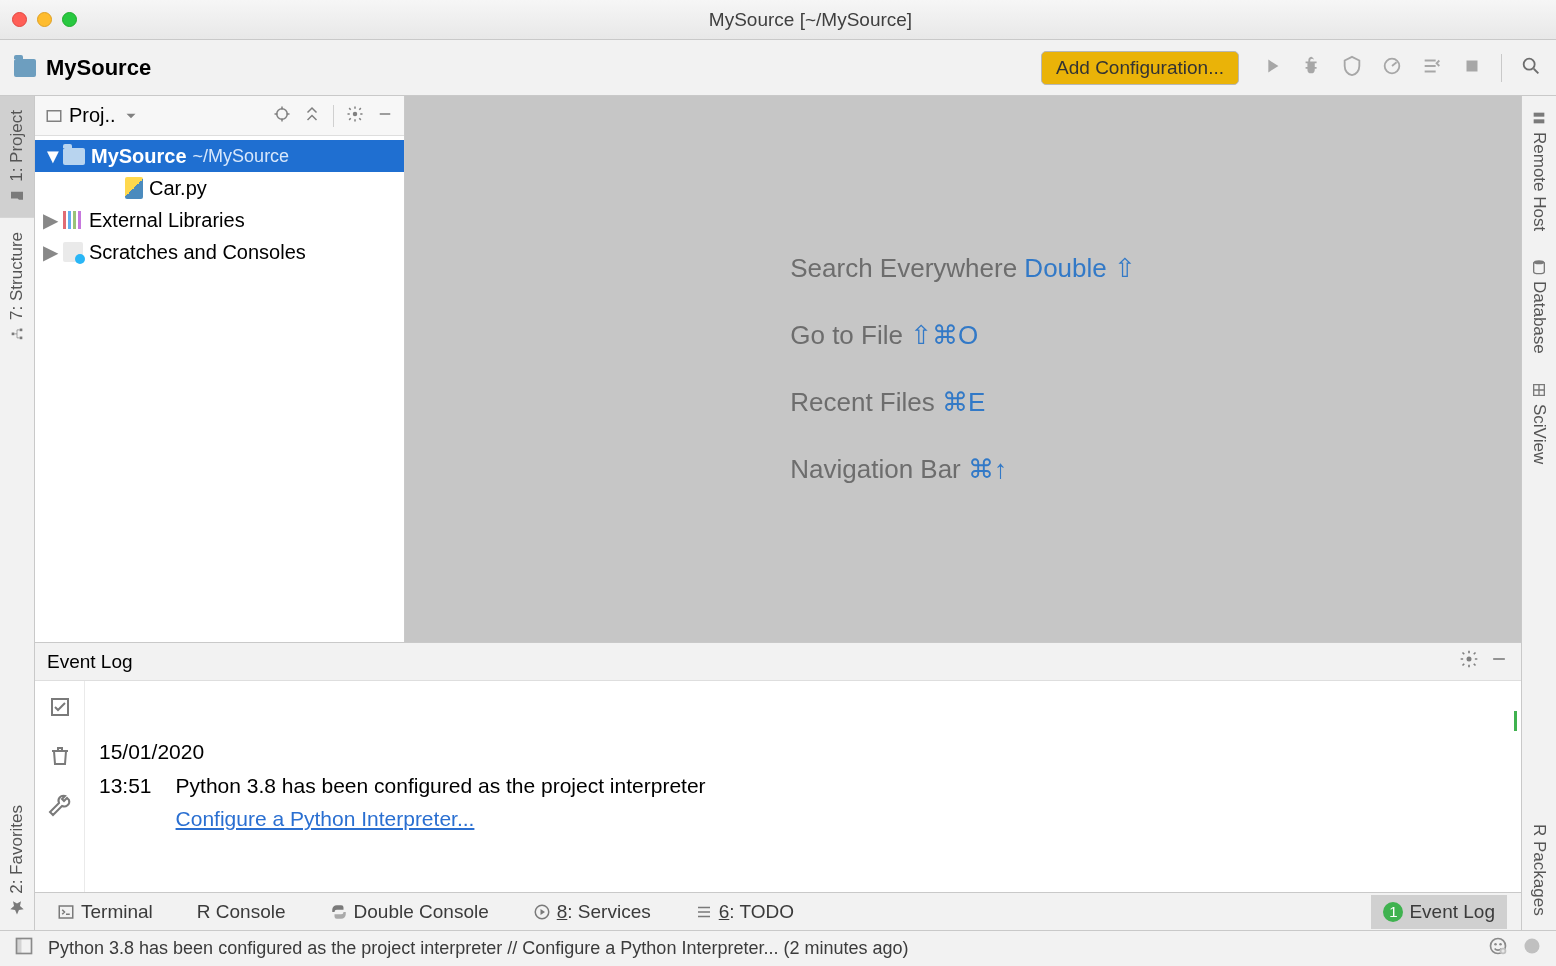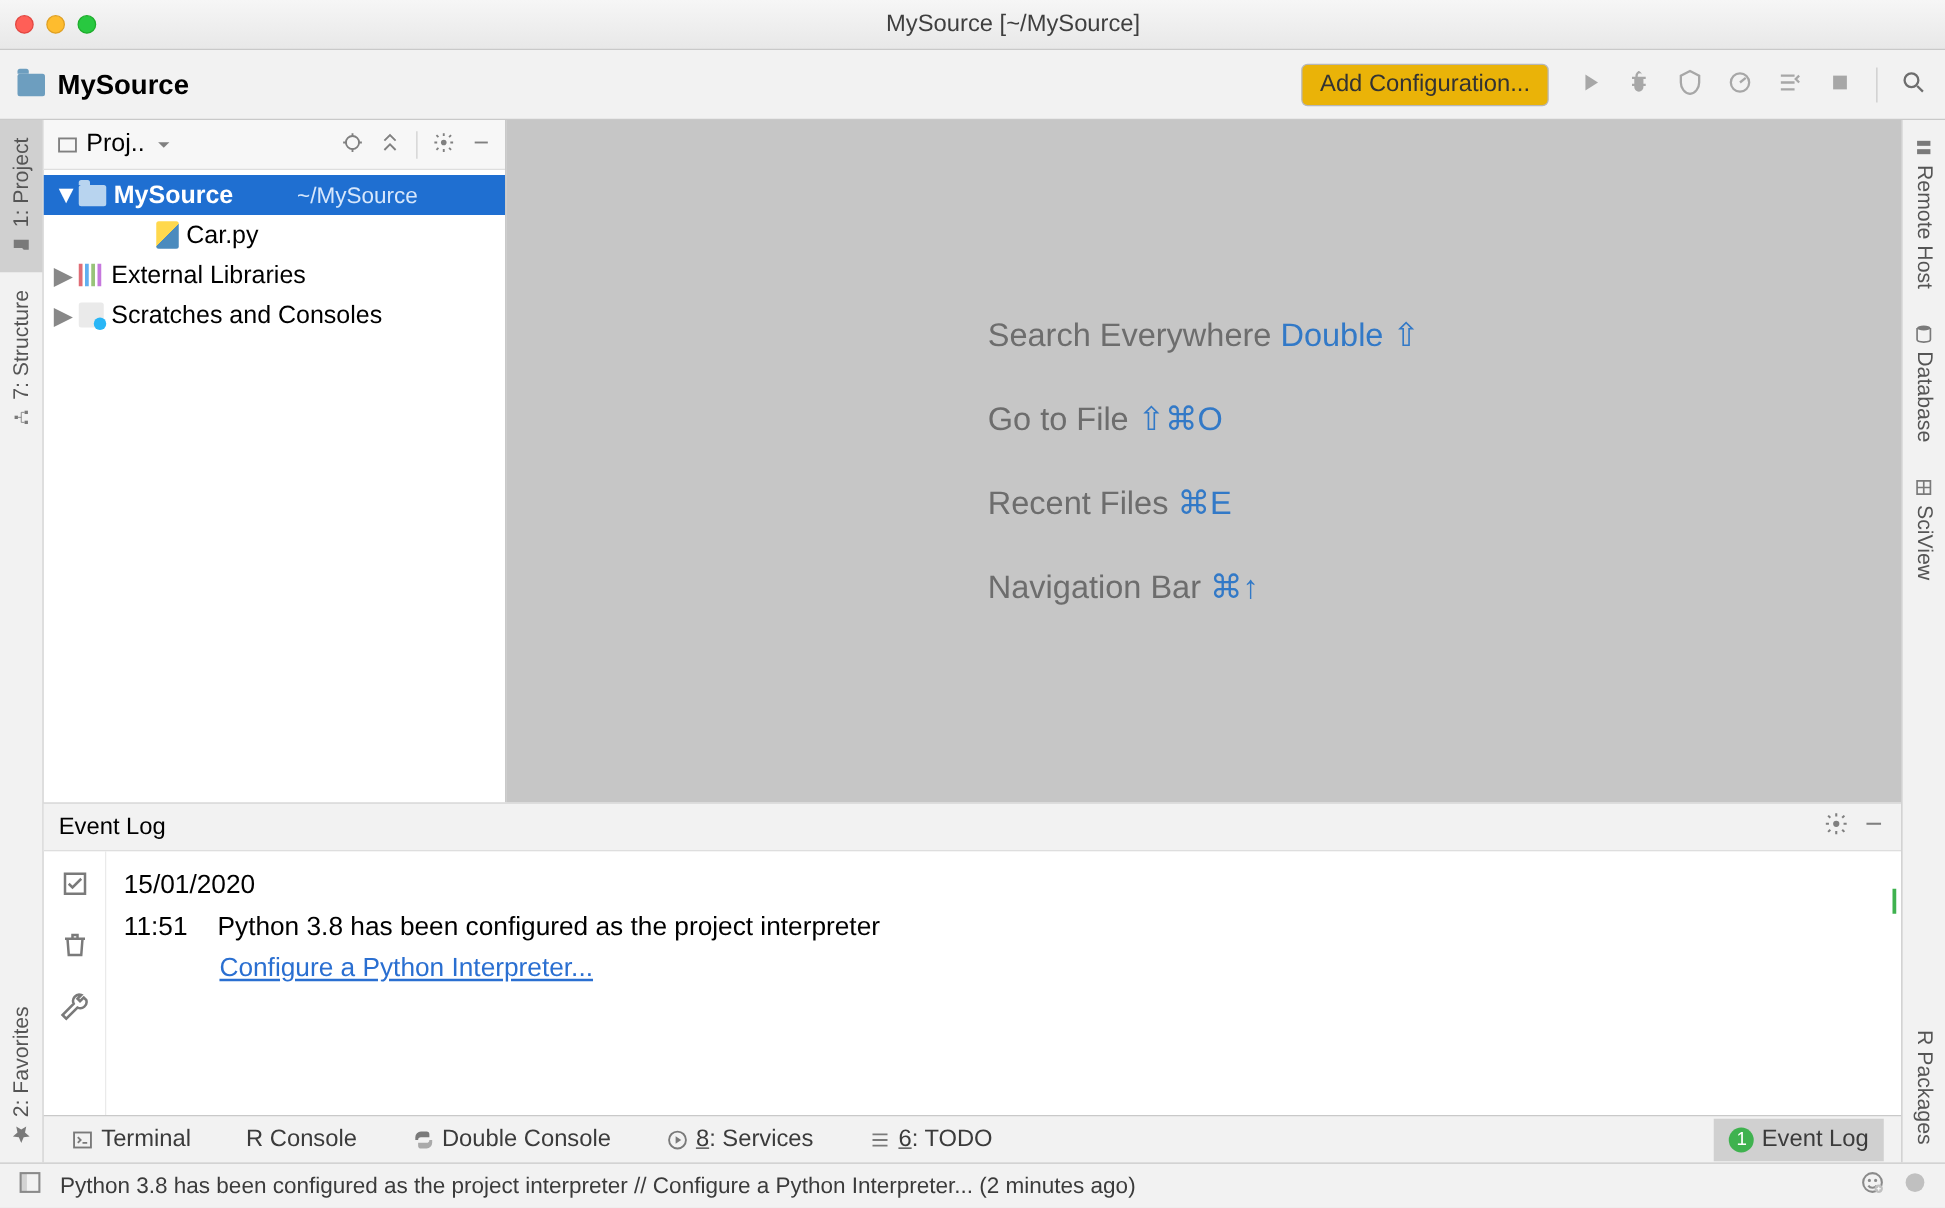--- a/index.html
+++ b/index.html
@@ -179,21 +179,21 @@
 .tree-row .libicon span:nth-child(4){background:#c678dd;}
 .tree-row .scratchicon {
   width: 20px; height: 20px; background:#eaeaea; border-radius:2px;
   position:relative;
 }
 .tree-row .scratchicon::after {
   content:''; position:absolute; right:-2px; bottom:-2px; width:10px; height:10px;
   background:#29b6f6; border-radius:50%;
 }
 .tree-row .name { white-space: nowrap; }
-.tree-row .path { color: #888; font-size: 18px; white-space: nowrap; margin-left: 45px; }
+.tree-row .path { color: #888; font-size: 18px; white-space: nowrap; }
 
 
 .editor-pane {
   flex: 1;
   background: #c6c6c6;
   display: flex;
   align-items: center;
   justify-content: center;
 }
 .welcome-hints { display: flex; flex-direction: column; gap: 36px; }
@@ -236,21 +236,21 @@
 }
 .event-gutter svg { width: 24px; height: 24px; fill: #7a7a7a; cursor:pointer; }
 
 .event-content {
   padding: 10px 14px;
   font-size: 21px;
   line-height: 1.6;
   flex: 1;
   position: relative;
 }
-.event-content .date { color:#000; }
+.event-content .date { color:#000;margin-top:44px; }
 .event-content .msgline { display: flex; gap: 24px; }
 .event-content .time { color:#000; }
 .event-content .link { color: #2a6fd1; text-decoration: underline; cursor: pointer; }
 .event-marker {
   position:absolute; top:30px; right:4px; width:3px; height:20px; background:#3fb24f;
 }
 
 
 .bottom-bar {
   height: 38px;
@@ -464,21 +464,21 @@
           <span><svg viewBox="0 0 24 24">
                 <path d="M6 7h12l-1 13H7zM4 7h16M10 4h4v3h-4z" fill="none" stroke="#7a7a7a" stroke-width="2"></path>
               </svg></span>
           <span><svg viewBox="0 0 24 24">
                 <path d="M21 7a5 5 0 0 1-7 6L5 22l-3-3 9-9a5 5 0 0 1 6-7l-3 3 2 2 3-3z" fill="none" stroke="#7a7a7a" stroke-width="2"></path>
               </svg></span>
         </div>
         <div class="event-content">
           <div class="date">15/01/2020</div>
           <div class="msgline">
-            <span class="time">11:51</span>
+            <span class="time">13:51</span>
             <span>Python 3.8 has been configured as the project interpreter</span>
           </div>
           <div class="msgline">
             <span style="visibility:hidden">13:51</span>
             <span class="link">Configure a Python Interpreter...</span>
           </div>
           <span class="event-marker"></span>
         </div>
       </div>
     </div>

